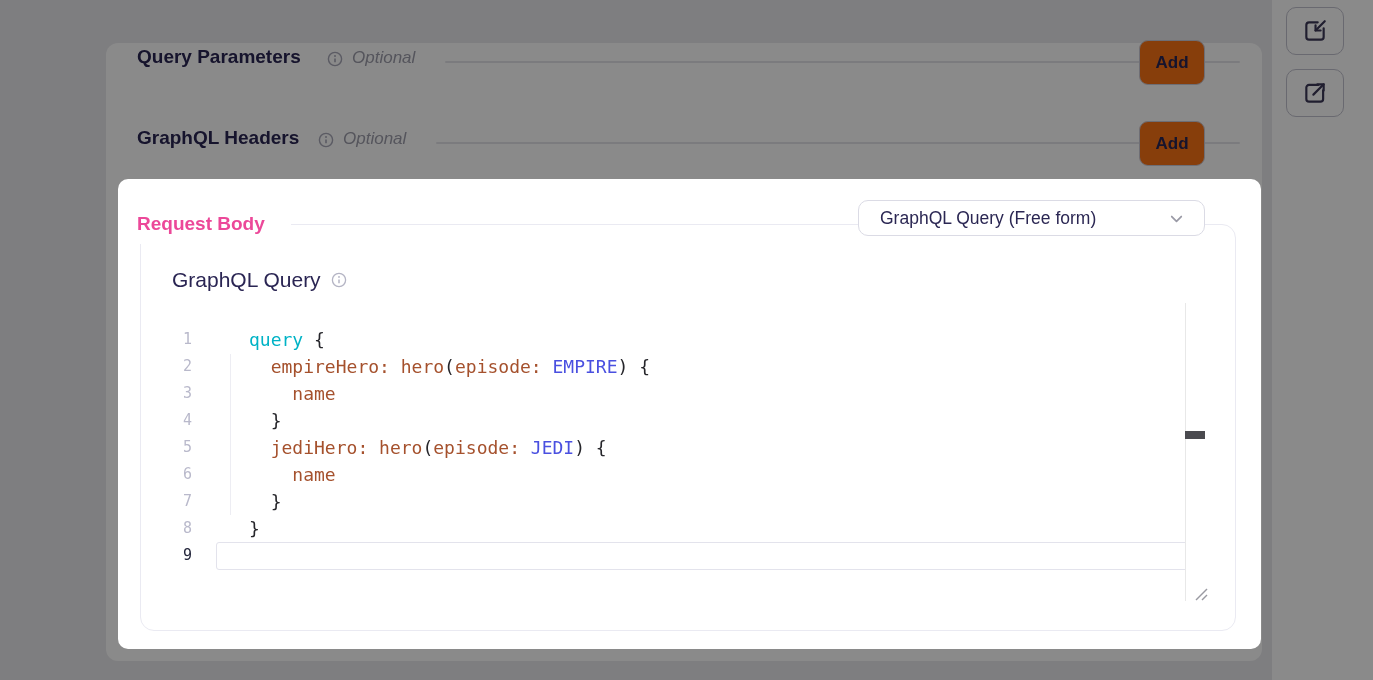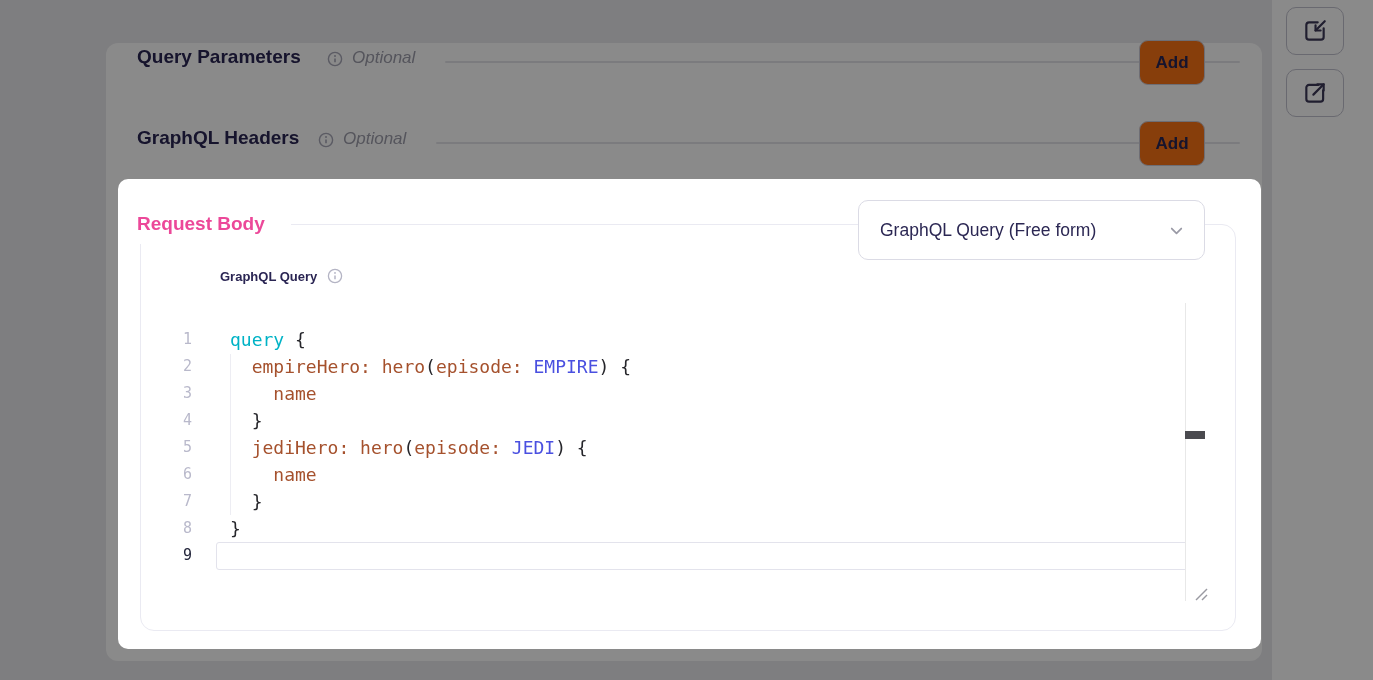--- a/index.html
+++ b/index.html
@@ -24,38 +24,38 @@
 
   
   #spotlight { position:absolute; left:118px; top:179px; width:1143px; height:470px;
     background:#fff; border-radius:10px; z-index:10;
     box-shadow:0 0 0 3000px rgba(0,0,0,0.46); }
 
   .rb-heading-wrap { left:0; top:25px; height:40px; background:#fff; z-index:3;
     display:flex; align-items:center; padding:0 26px 0 19px; }
   .rb-heading { font-size:19px; font-weight:600; color:#ec4899; white-space:nowrap; }
 
-  .type-select { left:740px; top:21px; width:347px; height:60px; background:#fff;
+  .type-select { left:740px; top:21px; width:347px; height:36px; background:#fff;
     border:1px solid #dbdbe5; border-radius:10px; z-index:3; display:flex; align-items:center;
     padding:0 18px 0 21px; cursor:pointer; }
   .type-select .val { flex:1; font-size:17.5px; color:#2b2753; white-space:nowrap; }
 
   .rb-card { left:22px; top:45px; width:1096px; height:407px; border:1px solid #eaeaf2;
     border-radius:14px; background:#fff; z-index:1; }
 
   .gq-label-row { left:31px; top:43px; display:flex; align-items:center; gap:10px; }
-  .gq-label { font-size:13px; font-weight:700; color:#2a2553; white-space:nowrap;margin-left:48px; }
+  .gq-label { font-size:21px; font-weight:400; color:#2a2553; white-space:nowrap; }
 
   
   #code-lines { left:0; top:101px; right:30px; }
   .code-row { height:27px; display:flex; align-items:stretch; }
   .gutter { width:51px; text-align:right; font-family:"DejaVu Sans Mono", monospace;
     font-size:15px; line-height:27px; color:#b9b9cb; }
   .gutter.active { color:#23263b; }
-  .codetxt { margin-left:38px; font-family:"DejaVu Sans Mono", monospace; font-size:18px;
+  .codetxt { margin-left:57px; font-family:"DejaVu Sans Mono", monospace; font-size:18px;
     line-height:27px; white-space:pre; }
   .tk-k { color:var(--c-k,#00b3c6); }
   .tk-f { color:var(--c-f,#a5512d); }
   .tk-e { color:var(--c-e,#4a50e0); }
   .tk-p { color:var(--c-p,#26262b); }
   .indent-guide { left:89px; top:129px; width:1px; height:161px; background:#ededf3; }
   .active-line-box { left:75px; top:317px; width:988px; height:28px;
     border:1px solid #e3e3ec; border-radius:3px; background:#fff; }
   .scroll-track { left:1044px; top:78px; width:20px; height:298px; background:#fff;
     border-left:1px solid #e8e8e8; z-index:2; }

